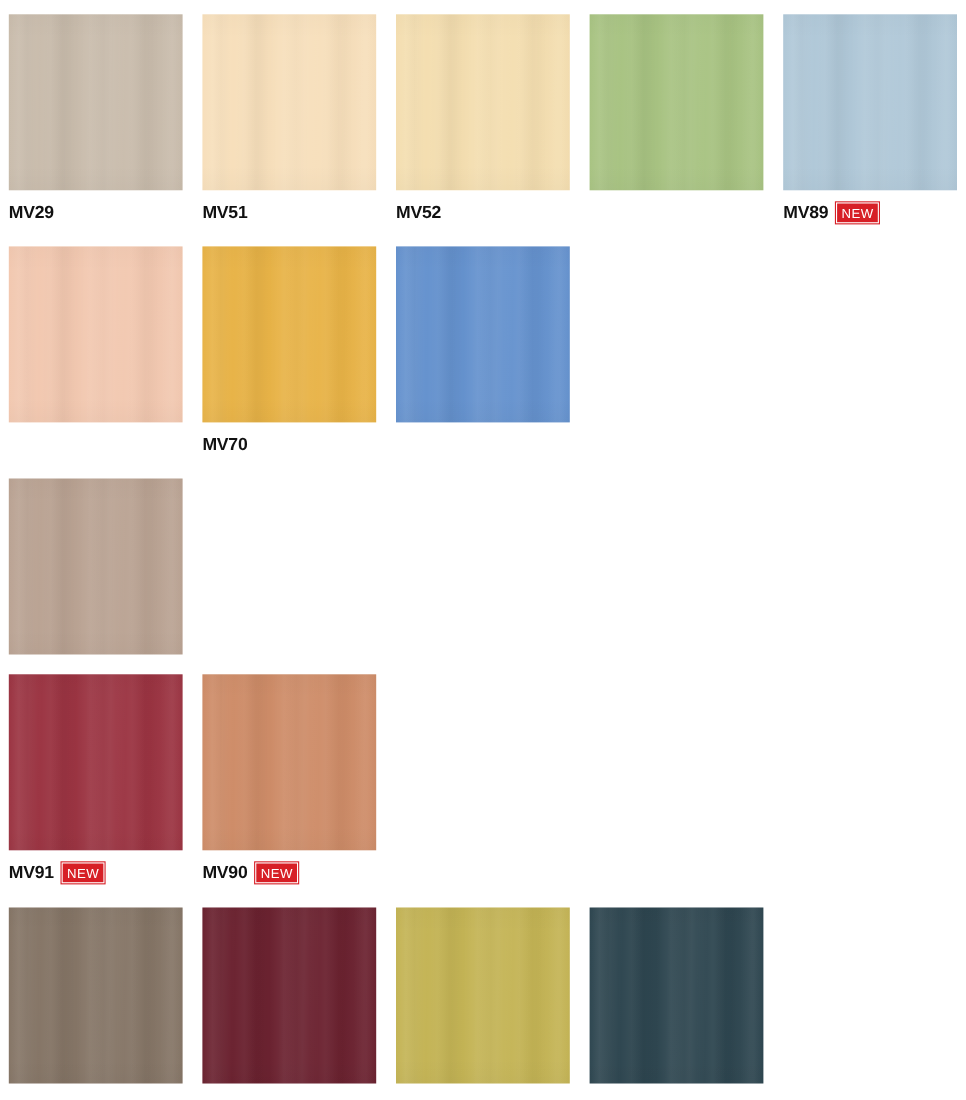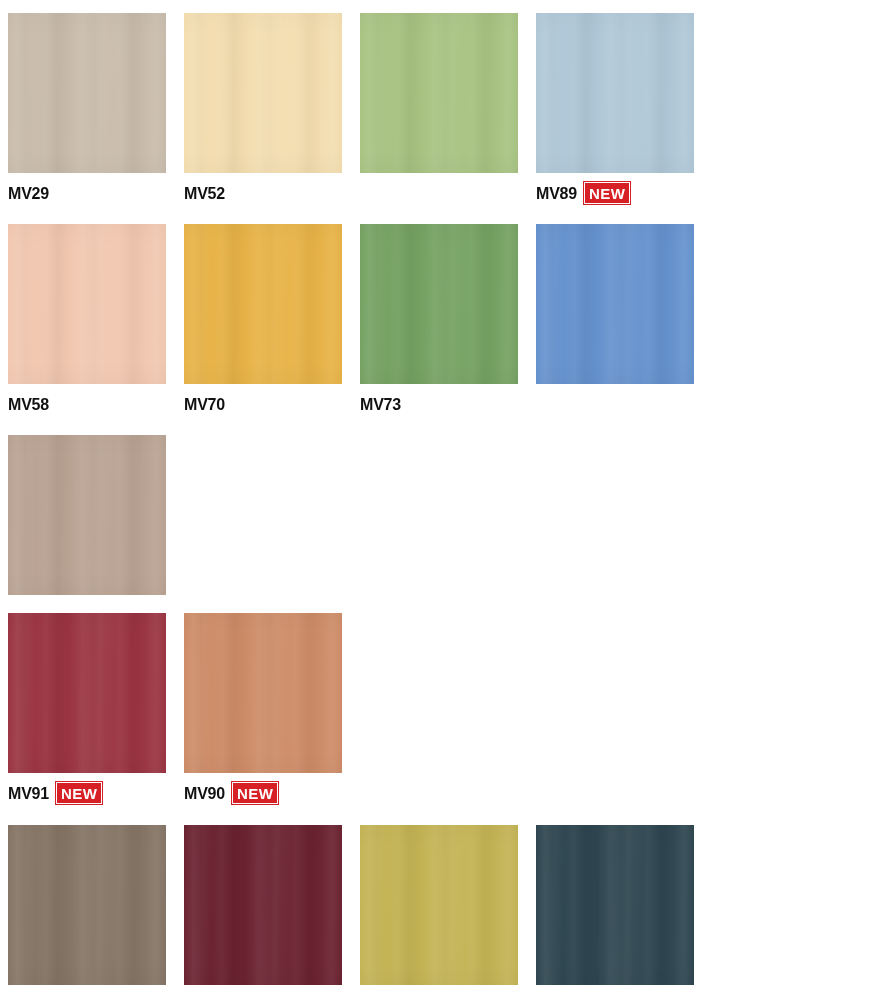--- a/index.html
+++ b/index.html
@@ -100,22 +100,22 @@
     letter-spacing:-0.2px;
     color:#111111;
     line-height:1;
     white-space:nowrap;
   }
   .new-badge{
     display:inline-block;
     background:#D71F26;
     color:#ffffff;
     font-family:"Liberation Sans", sans-serif;
-    font-weight:bold;
-    font-size:15px;
+    font-weight:normal;
+    font-size:12px;
     letter-spacing:0.4px;
     line-height:1;
     padding:3px 4px 2px 4px;
     border:1px solid #ffffff;
     box-shadow:0 0 0 1px #D71F26;
     position:relative;
     top:-1px;
   }
 </style>
 </head>
@@ -127,20 +127,30 @@
         <div class="swatch" style="background-color: rgb(201, 188, 172);">
           <div class="grain"></div>
           <div class="grain2"></div>
           <div class="vign"></div>
         </div>
         <div class="labelbar">
           <span class="label">MV29</span>
         </div>
       </div>
       <div class="cell">
+        <div class="swatch" style="background-color: rgb(247, 223, 187);">
+          <div class="grain"></div>
+          <div class="grain2"></div>
+          <div class="vign"></div>
+        </div>
+        <div class="labelbar">
+          <span class="label">MV51</span>
+        </div>
+      </div>
+      <div class="cell">
         <div class="swatch" style="background-color: rgb(244, 222, 176);">
           <div class="grain"></div>
           <div class="grain2"></div>
           <div class="vign"></div>
         </div>
         <div class="labelbar">
           <span class="label">MV52</span>
         </div>
       </div>
       <div class="cell">
@@ -162,42 +172,29 @@
         </div>
       </div>
     </div>
   <div class="row row-2">
       <div class="cell">
         <div class="swatch" style="background-color: rgb(242, 200, 176);">
           <div class="grain"></div>
           <div class="grain2"></div>
           <div class="vign"></div>
         </div>
-        <div class="labelbar">
-          <span class="label">MV58</span>
-        </div>
       </div>
       <div class="cell">
         <div class="swatch" style="background-color: rgb(232, 179, 71);">
           <div class="grain"></div>
           <div class="grain2"></div>
           <div class="vign"></div>
         </div>
         <div class="labelbar">
           <span class="label">MV70</span>
-        </div>
-      </div>
-      <div class="cell">
-        <div class="swatch" style="background-color: rgb(118, 162, 99);">
-          <div class="grain"></div>
-          <div class="grain2"></div>
-          <div class="vign"></div>
-        </div>
-        <div class="labelbar">
-          <span class="label">MV73</span>
         </div>
       </div>
       <div class="cell">
         <div class="swatch" style="background-color: rgb(101, 146, 206);">
           <div class="grain"></div>
           <div class="grain2"></div>
           <div class="vign"></div>
         </div>
       </div>
     </div>

